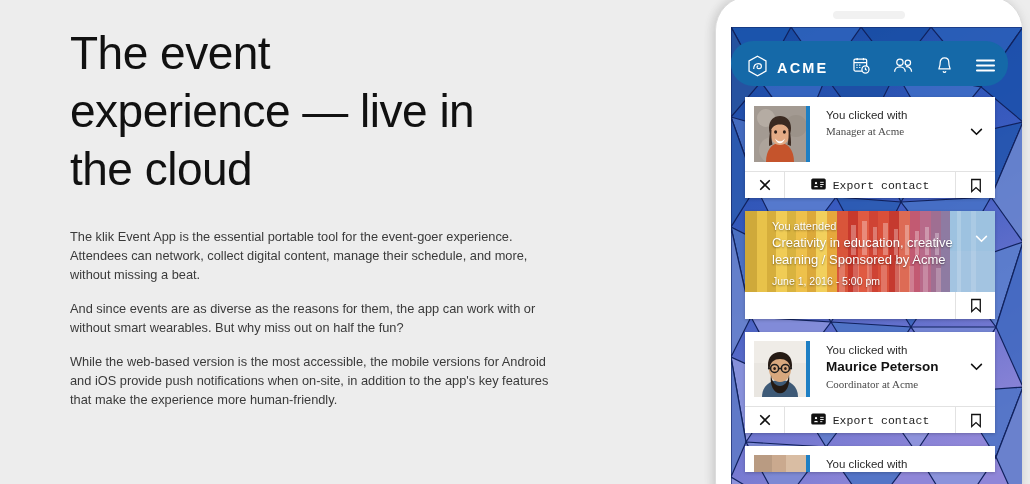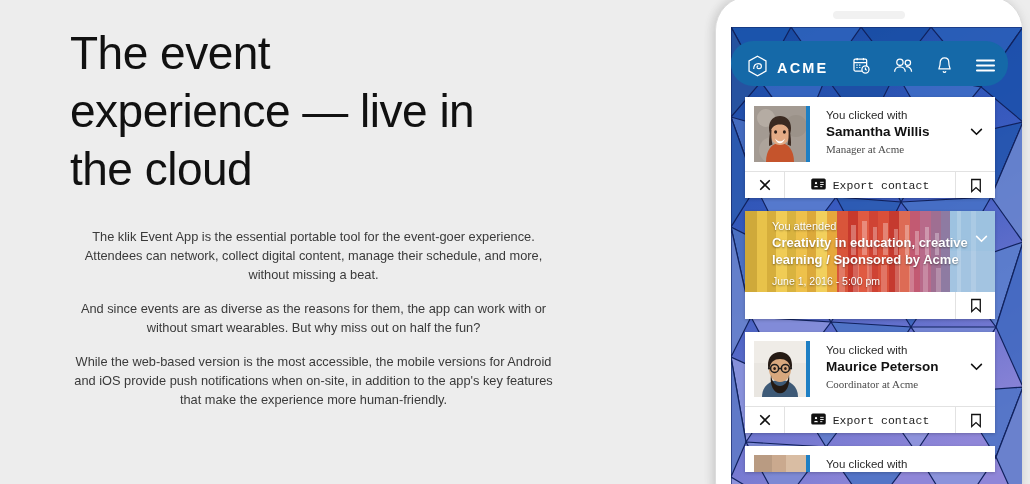--- a/index.html
+++ b/index.html
@@ -21,21 +21,20 @@
     letter-spacing: -0.5px;
     white-space: pre-line;
   }
   .paras { margin-top: 29px; }
   .para {
     font-size: 12.8px;
     line-height: 19px;
     color: #3a3a3a;
     width: 487px;
     margin-bottom: 15px;
-    text-align: center;
   }
   .para:last-child { margin-bottom: 0; }
 
   
   .phone {
     position: absolute;
     left: 715px; top: -4px;
     width: 308px; height: 520px;
     background: #ffffff;
     border-radius: 34px;
@@ -131,21 +130,21 @@
   .event-media { position: relative; height: 81px; overflow: hidden; }
   .event-media svg { display: block; width: 100%; height: 100%; }
   .event-overlay {
     position: absolute; inset: 0;
     padding: 8px 26px 6px 11px;
     color: #fff;
     text-shadow: 0 1px 2px rgba(0,0,0,.45);
     margin-left: 16px;
   }
   .ev-kicker { font-size: 11px; line-height: 14px; }
-  .ev-title { font-size: 13px; font-weight: 700; line-height: 17px; margin-top: 1px; }
+  .ev-title { font-size: 13px; font-weight: 400; line-height: 17px; margin-top: 1px; }
   .ev-date { font-size: 10.5px; line-height: 14px; margin-top: 6px; }
   .ev-chev { position: absolute; right: 7px; top: 18px; }
   .event-actions {
     display: flex; align-items: stretch; height: 27px;
     background: #fff;
   }
   .ev-spacer { flex: 1; }
 
   
   .card-partial { height: 26px; }
@@ -281,21 +280,20 @@
                 <path d="M17 22c0-8 5-12 11-12s11 4 11 12c0 4-1 6-1.6 6-.6-7-4-9.5-9.4-9.5S18.6 21 18.6 28C18 28 17 26 17 22z" fill="#3b2a21"></path>
                 <path d="M18.3 24c-1 6-1.6 11-1.2 16l3.4-1.5c-1-4-1.4-9-1-14.5z" fill="#3b2a21"></path>
                 <path d="M37.7 24c1 6 1.6 11 1.2 16l-3.4-1.5c1-4 1.4-9 1-14.5z" fill="#3b2a21"></path>
                 <ellipse cx="23.6" cy="26" rx="1.5" ry="1.7" fill="#2b1d16"></ellipse>
                 <ellipse cx="32.4" cy="26" rx="1.5" ry="1.7" fill="#2b1d16"></ellipse>
                 <path d="M23 32.5c1.7 2 3.4 2.8 5 2.8s3.3-.8 5-2.8c-1.3 3.5-3.1 4.8-5 4.8s-3.7-1.3-5-4.8z" fill="#fff"></path>
               </svg>
             </div>
             <div class="person">
               <div class="kicker">You clicked with</div>
-              <div class="pname">Samantha Willis</div>
               <div class="prole">Manager at Acme</div>
             </div>
             <div class="chev">
               <svg width="13" height="8" viewBox="0 0 14 9" fill="none" stroke="#111" stroke-width="1.8" stroke-linecap="round">
                 <path d="M1.5 1.5L7 7l5.5-5.5"></path>
               </svg>
             </div>
           </div>
           <div class="card-actions">
             <div class="act act-close">

